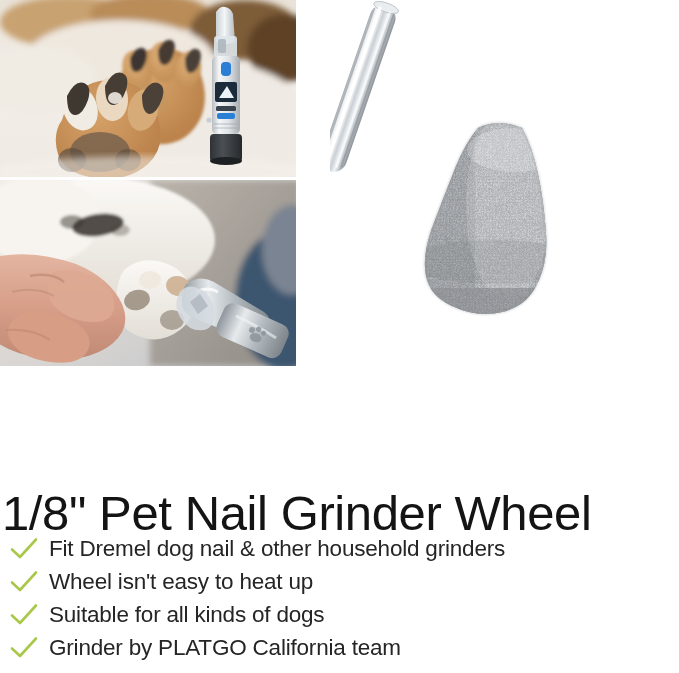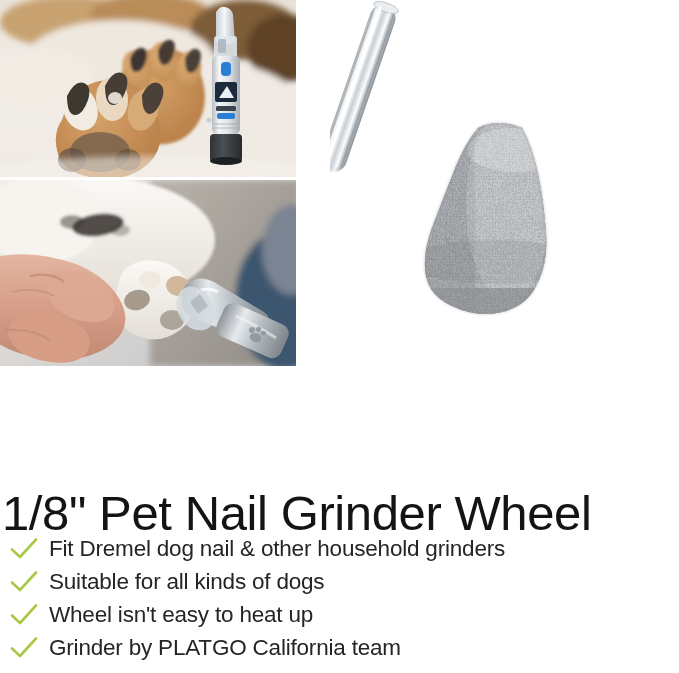--- a/index.html
+++ b/index.html
@@ -460,30 +460,30 @@
     </span>
     <span class="feature-text">Fit Dremel dog nail &amp; other household grinders</span>
   </li>
 
   <li class="feature-row">
     <span class="check-icon">
       <svg width="30" height="26" viewBox="0 0 30 26">
         <path d="M3 13.5 L11 21 L27 3.5" fill="none" stroke="#a9c84a" stroke-width="2.6" stroke-linecap="round" stroke-linejoin="round"></path>
       </svg>
     </span>
-    <span class="feature-text">Suitable for all kinds of dogs</span>
+    <span class="feature-text">Wheel isn't easy to heat up</span>
   </li>
 
   <li class="feature-row">
     <span class="check-icon">
       <svg width="30" height="26" viewBox="0 0 30 26">
         <path d="M3 13.5 L11 21 L27 3.5" fill="none" stroke="#a9c84a" stroke-width="2.6" stroke-linecap="round" stroke-linejoin="round"></path>
       </svg>
     </span>
-    <span class="feature-text">Wheel isn't easy to heat up</span>
+    <span class="feature-text">Suitable for all kinds of dogs</span>
   </li>
 
   <li class="feature-row">
     <span class="check-icon">
       <svg width="30" height="26" viewBox="0 0 30 26">
         <path d="M3 13.5 L11 21 L27 3.5" fill="none" stroke="#a9c84a" stroke-width="2.6" stroke-linecap="round" stroke-linejoin="round"></path>
       </svg>
     </span>
     <span class="feature-text">Grinder by PLATGO California team</span>
   </li>

